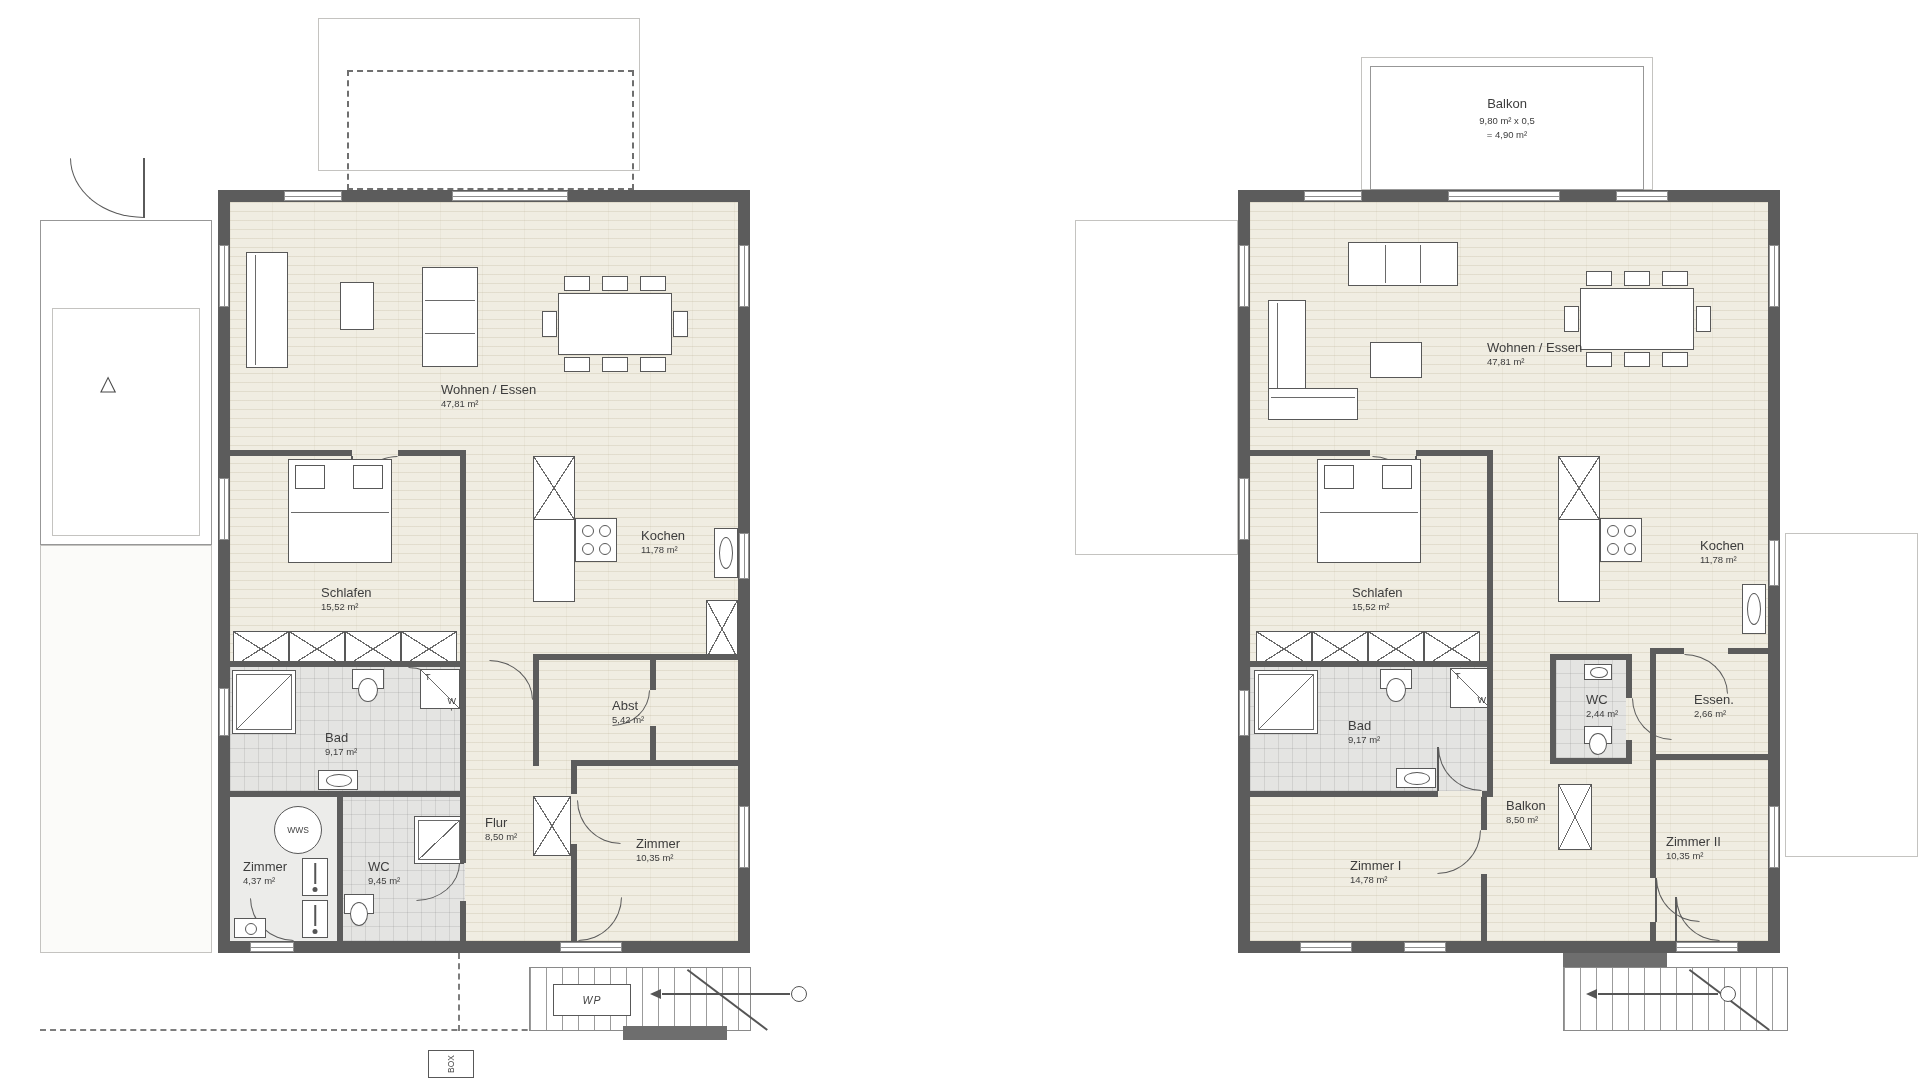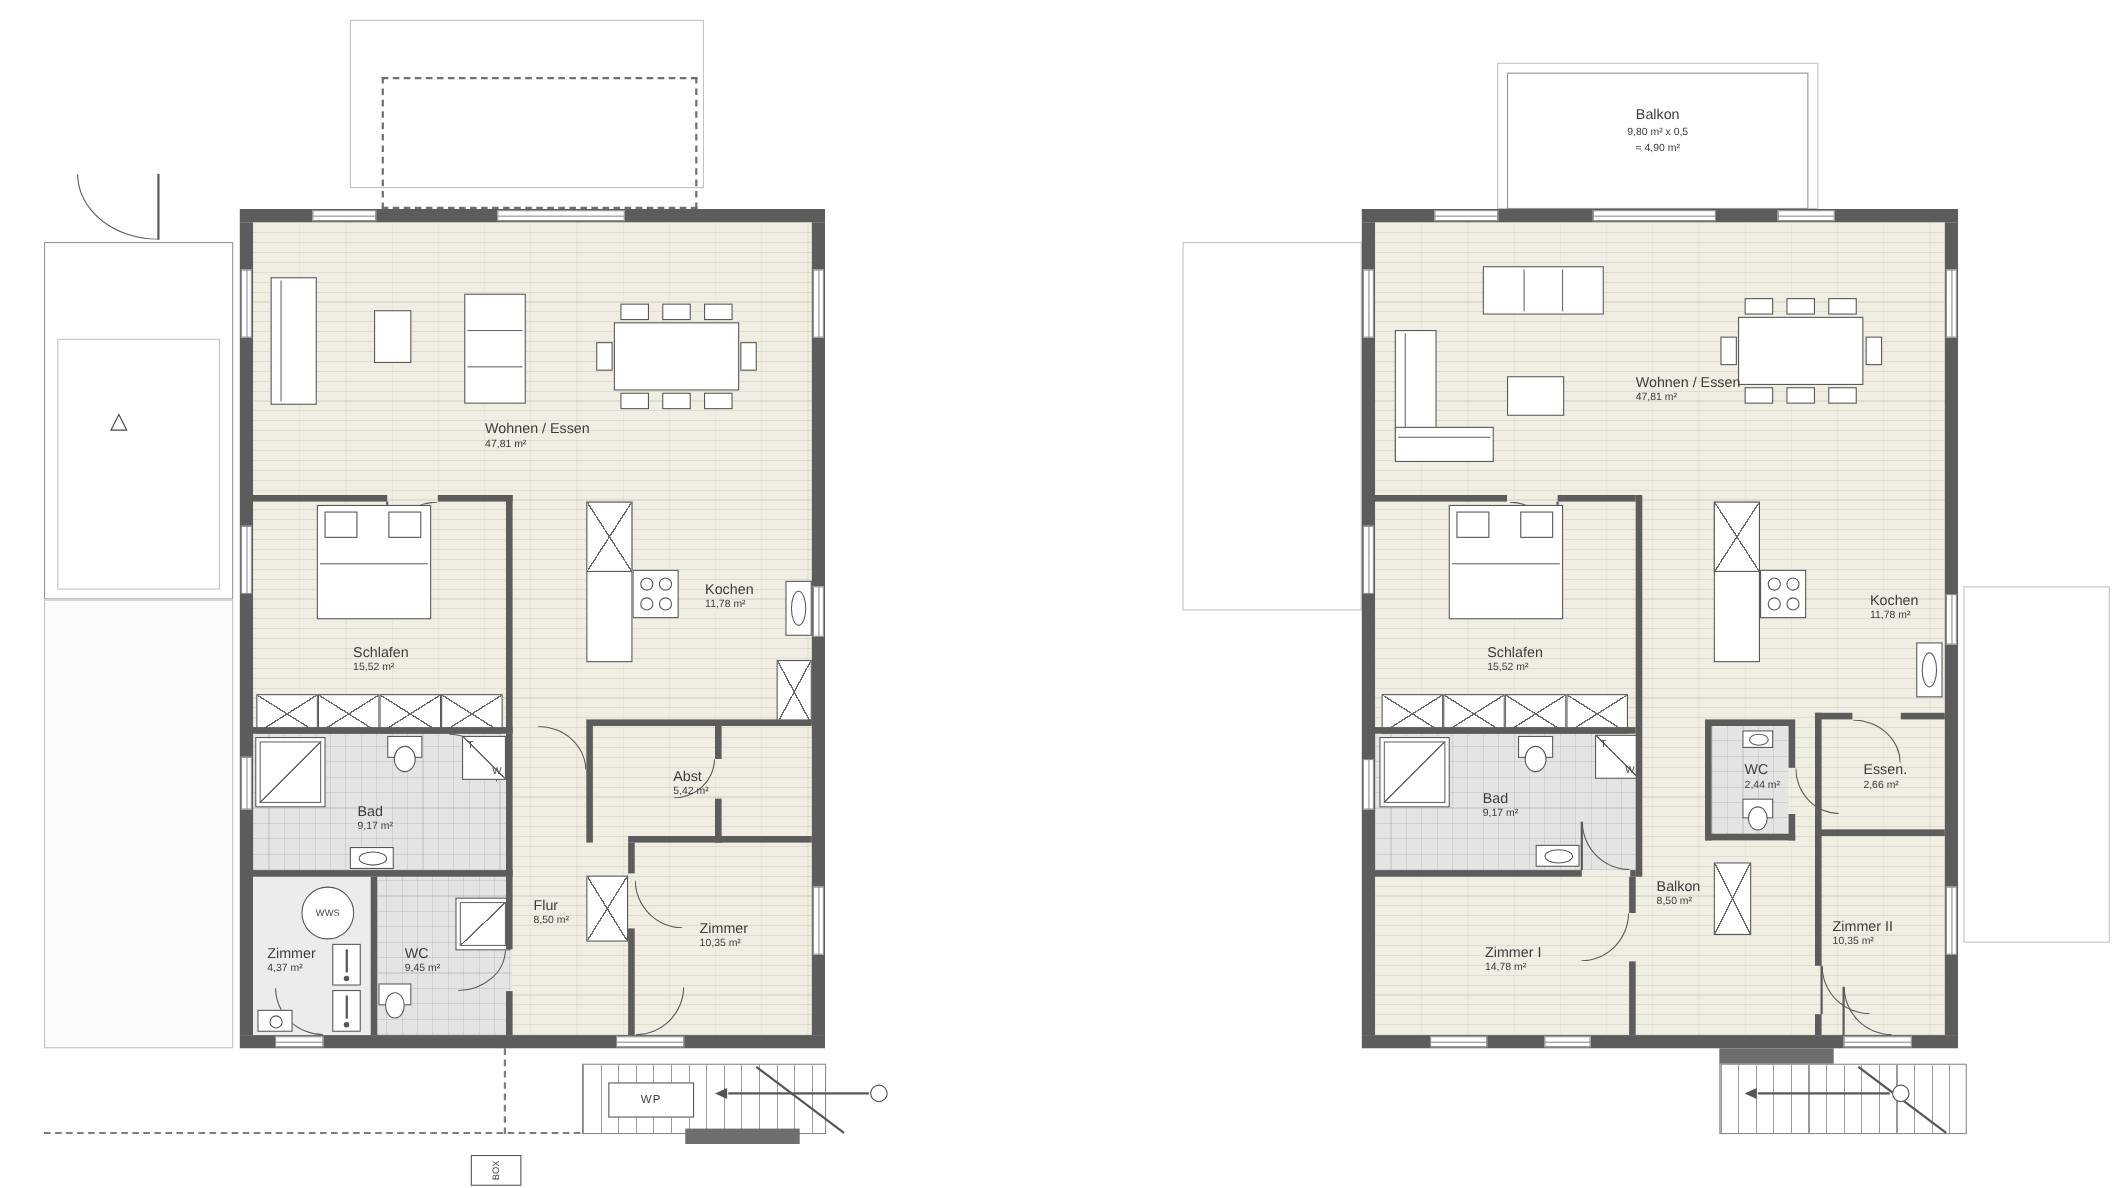--- a/index.html
+++ b/index.html
@@ -56,21 +56,21 @@
   .rad::after{content:"";position:absolute;left:50%;bottom:3px;width:5px;height:5px;border-radius:50%;background:#555;transform:translateX(-50%);}
   .stairs{position:absolute;border:1px solid #8a8a8a;z-index:2;background:#fff;
     background-image:repeating-linear-gradient(90deg,#9b9b9b 0 1px,transparent 1px 16px);}
   .bar{position:absolute;background:#6e6e6e;z-index:5;}
   .tri{position:absolute;font-size:21px;color:#4a4a4a;z-index:3;line-height:1;}
   .rot{position:absolute;height:1.5px;background:#555;transform-origin:0 0;z-index:3;}
   .ahead-l{position:absolute;width:0;height:0;border-top:5px solid transparent;border-bottom:5px solid transparent;border-right:11px solid #555;z-index:3;}
   .aline{position:absolute;height:1.5px;background:#555;z-index:3;}
   .acirc{position:absolute;border:1.5px solid #555;border-radius:50%;background:#fff;z-index:3;}
   .wwslbl{position:absolute;inset:0;display:flex;align-items:center;justify-content:center;font-size:8.5px;color:#444;}
-  .wplbl{display:flex;align-items:center;justify-content:center;height:100%;font-size:10.5px;letter-spacing:1px;color:#444;}
+  .wplbl{display:flex;align-items:center;justify-content:center;height:100%;font-size:10.5px;letter-spacing:1px;color:#444;font-style:italic;}
   .boxlbl{position:absolute;inset:0;display:flex;align-items:center;justify-content:center;font-size:8.5px;color:#444;transform:rotate(-90deg);}
 </style>
 </head>
 <body>
 
 <div class="canvas">
 
   <div class="plan">
 
     <div class="thin" style="left:318px;top:18px;width:322px;height:153px"></div>

